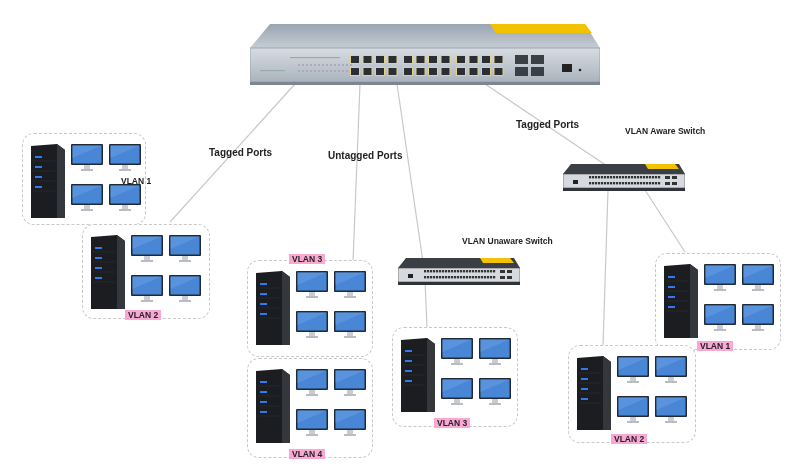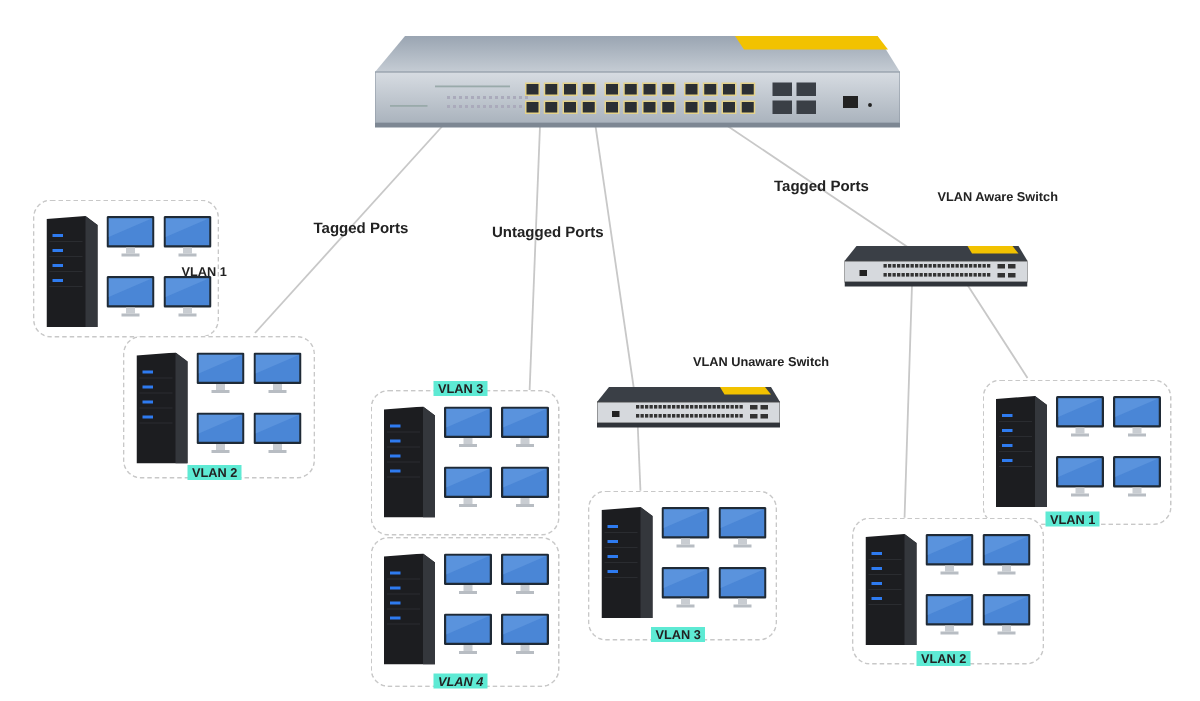--- a/index.html
+++ b/index.html
@@ -1,21 +1,21 @@
 <!DOCTYPE html>
 <html><head>
 <meta charset="utf-8">
 <style>
   html, body { margin:0; padding:0; background:#ffffff; }
   body { width:800px; height:467px; position:relative; overflow:hidden; font-family:"Liberation Sans", sans-serif; }
   #stage { position:absolute; left:0; top:0; width:800px; height:467px; }
   .lbl { position:absolute; font-family:"Liberation Sans", sans-serif; font-weight:bold; color:#222; white-space:nowrap;text-align:center; }
   .lbl.port { font-size:10px; }
   .lbl.sw { font-size:8.5px; }
-  .lbl.vlan { font-size:8.5px; background:#5eead4; padding:0 3px; }
+  .lbl.vlan { font-size:8.5px; background:#f9a8d4; padding:0 3px; }
   .group { position:absolute; border:1.5px dashed #c8c8c8; border-radius:12px; background:#fff; }
   .tower { position:absolute; }
   .monitor { position:absolute; }
 </style>
 </head>
 <body>
 
 <div id="stage">
 
   <svg width="800" height="467" style="position:absolute;left:0;top:0">
@@ -426,21 +426,21 @@
           <rect x="10" y="25" width="12" height="2" fill="#b8bdc3"></rect>
         </svg>
         <svg width="32" height="30" viewBox="0 0 32 30" class="monitor" style="left: 86px; top: 50px;">
           <rect x="0" y="0" width="32" height="21" rx="1" fill="#1f2a36"></rect>
           <rect x="1.5" y="1.5" width="29" height="18" fill="#4a86d6"></rect>
           <polygon points="1.5,1.5 30.5,1.5 1.5,14" fill="#6aa0e4" opacity="0.5"></polygon>
           <rect x="13" y="21" width="6" height="4" fill="#c9cdd2"></rect>
           <rect x="10" y="25" width="12" height="2" fill="#b8bdc3"></rect>
         </svg>
       </div>
-      <div class="lbl vlan" style="left: 289px; top: 449px; font-style: italic;">VLAN 4</div>
+      <div class="lbl vlan" style="left: 289px; top: 449px;">VLAN 4</div>
       <div class="group" style="left: 392px; top: 327px; width: 124px; height: 98px;">
         <svg width="36" height="74" viewBox="0 0 36 74" class="tower" style="left: 8px; top: 10px;">
           <polygon points="0,2 26,0 34,6 34,74 0,74" fill="#1c1d20"></polygon>
           <polygon points="26,0 34,6 34,74 26,74" fill="#34373c"></polygon>
           <rect x="4" y="12" width="7" height="2" fill="#2e7bf0"></rect>
           <line x1="2" y1="17" x2="24" y2="17" stroke="#2a2c30" stroke-width="0.8"></line>
           <rect x="4" y="22" width="7" height="2" fill="#2e7bf0"></rect>
           <line x1="2" y1="27" x2="24" y2="27" stroke="#2a2c30" stroke-width="0.8"></line>
           <rect x="4" y="32" width="7" height="2" fill="#2e7bf0"></rect>
           <line x1="2" y1="37" x2="24" y2="37" stroke="#2a2c30" stroke-width="0.8"></line>

